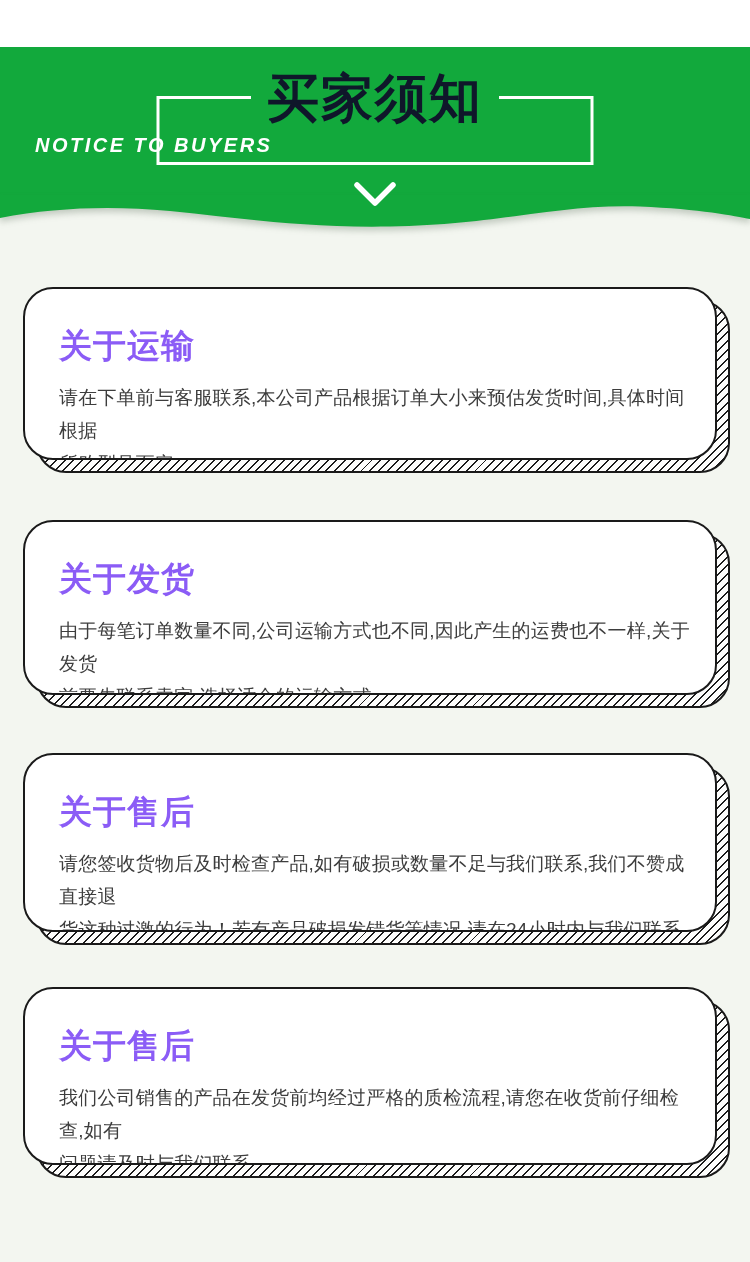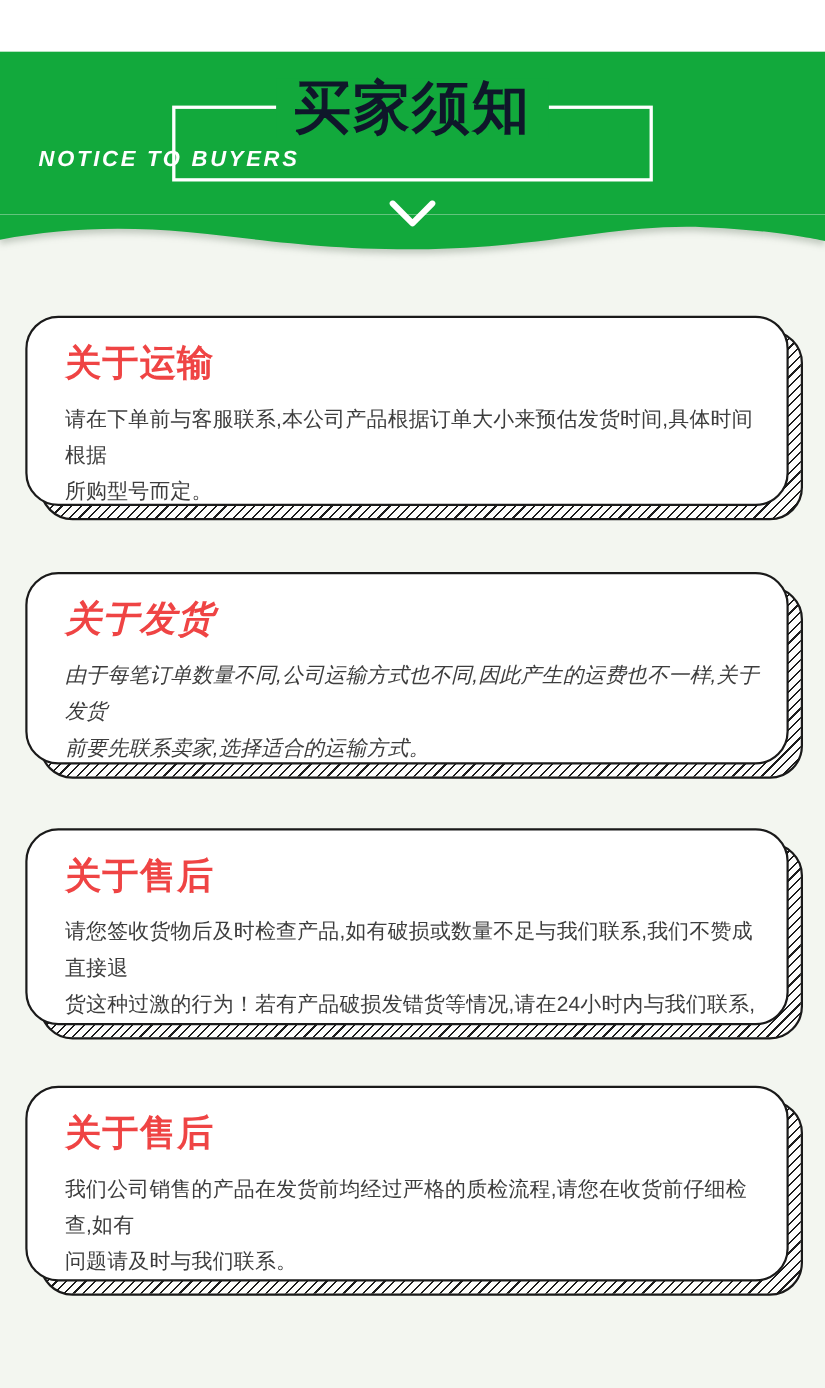--- a/index.html
+++ b/index.html
@@ -54,21 +54,21 @@
   }
 
   
   .card {
     position: relative;
     margin-left: 23px;
     width: 694px;
     z-index: 0;
   }
   .card:nth-of-type(1) { margin-top: 49px; height: 173px; }
-  .card:nth-of-type(2) { margin-top: 60px; height: 175px; font-style: italic; }
+  .card:nth-of-type(2) { margin-top: 60px; height: 175px; }
   .card:nth-of-type(3) { margin-top: 58px; height: 179px; }
   .card:nth-of-type(4) { margin-top: 55px; height: 178px; }
 
   .card-shadow {
     position: absolute; inset: 0;
     transform: translate(13px, 13px);
     border: 2.5px solid #1a1a1a;
     border-radius: 30px;
     background: repeating-linear-gradient(135deg, #1c1c1c 0 1.4px, #fdfdfc 1.4px 6.2px);
   }
@@ -76,23 +76,24 @@
     position: absolute; inset: 0;
     background: #ffffff;
     border: 2.5px solid #1a1a1a;
     border-radius: 30px;
     padding: 22px 16px 0 34px;
     overflow: hidden;
   }
   .card-title {
     font-size: 33px; line-height: 37px;
     font-weight: bold;
-    color: #ef4444;
+    color: #8b5cf6;
     letter-spacing: 1px;
     margin-bottom: 17px;
+    margin-top: 16px;
   }
   .card-body {
     font-size: 19px; line-height: 33px;
     color: #3d3d3d;
     white-space: pre-line;
     letter-spacing: 0.2px;
   }
 </style>
 </head>
 <body>

